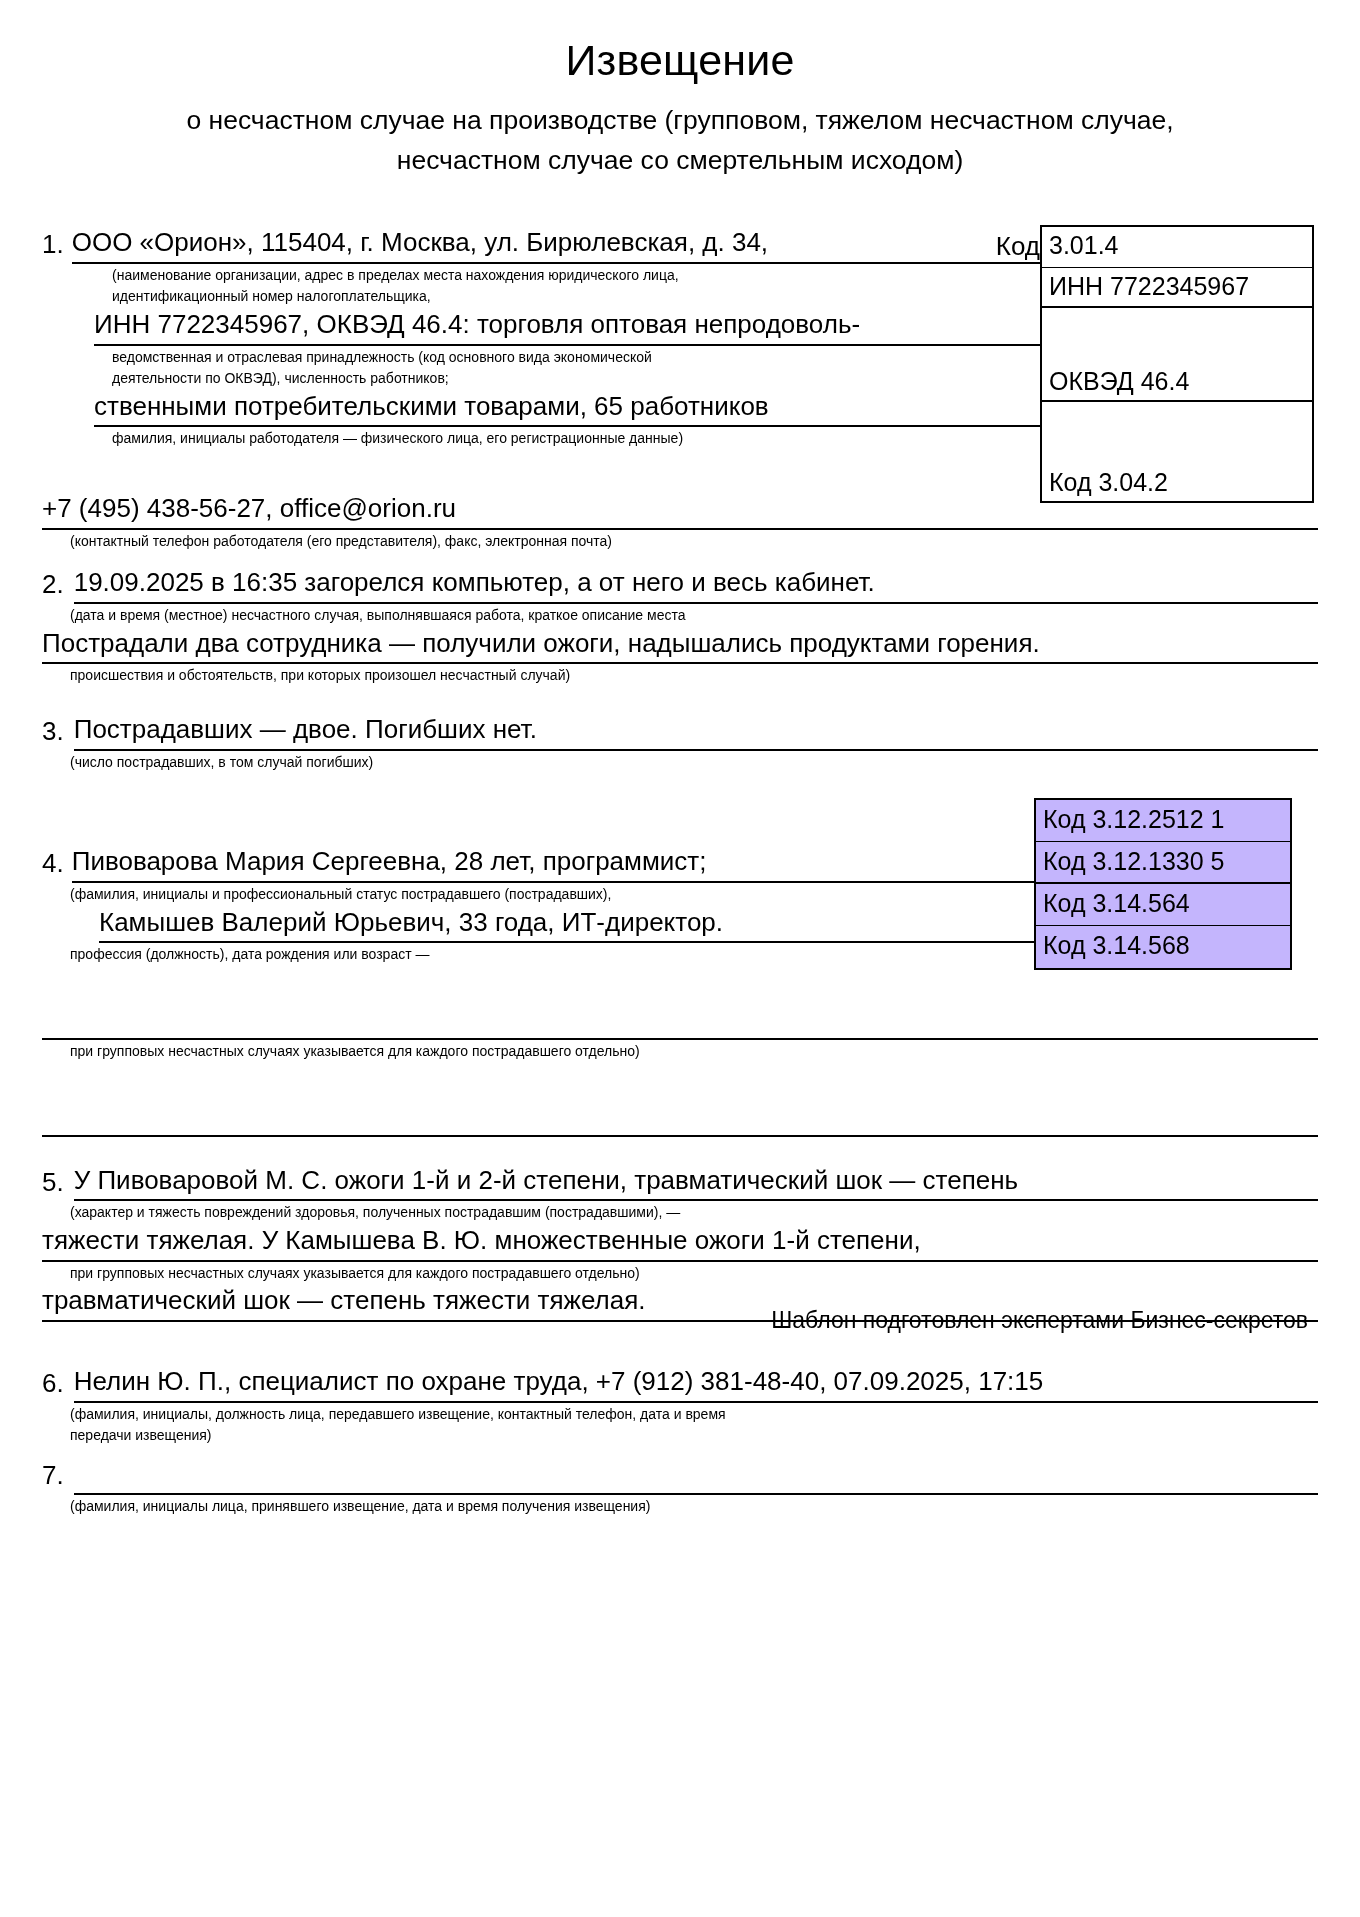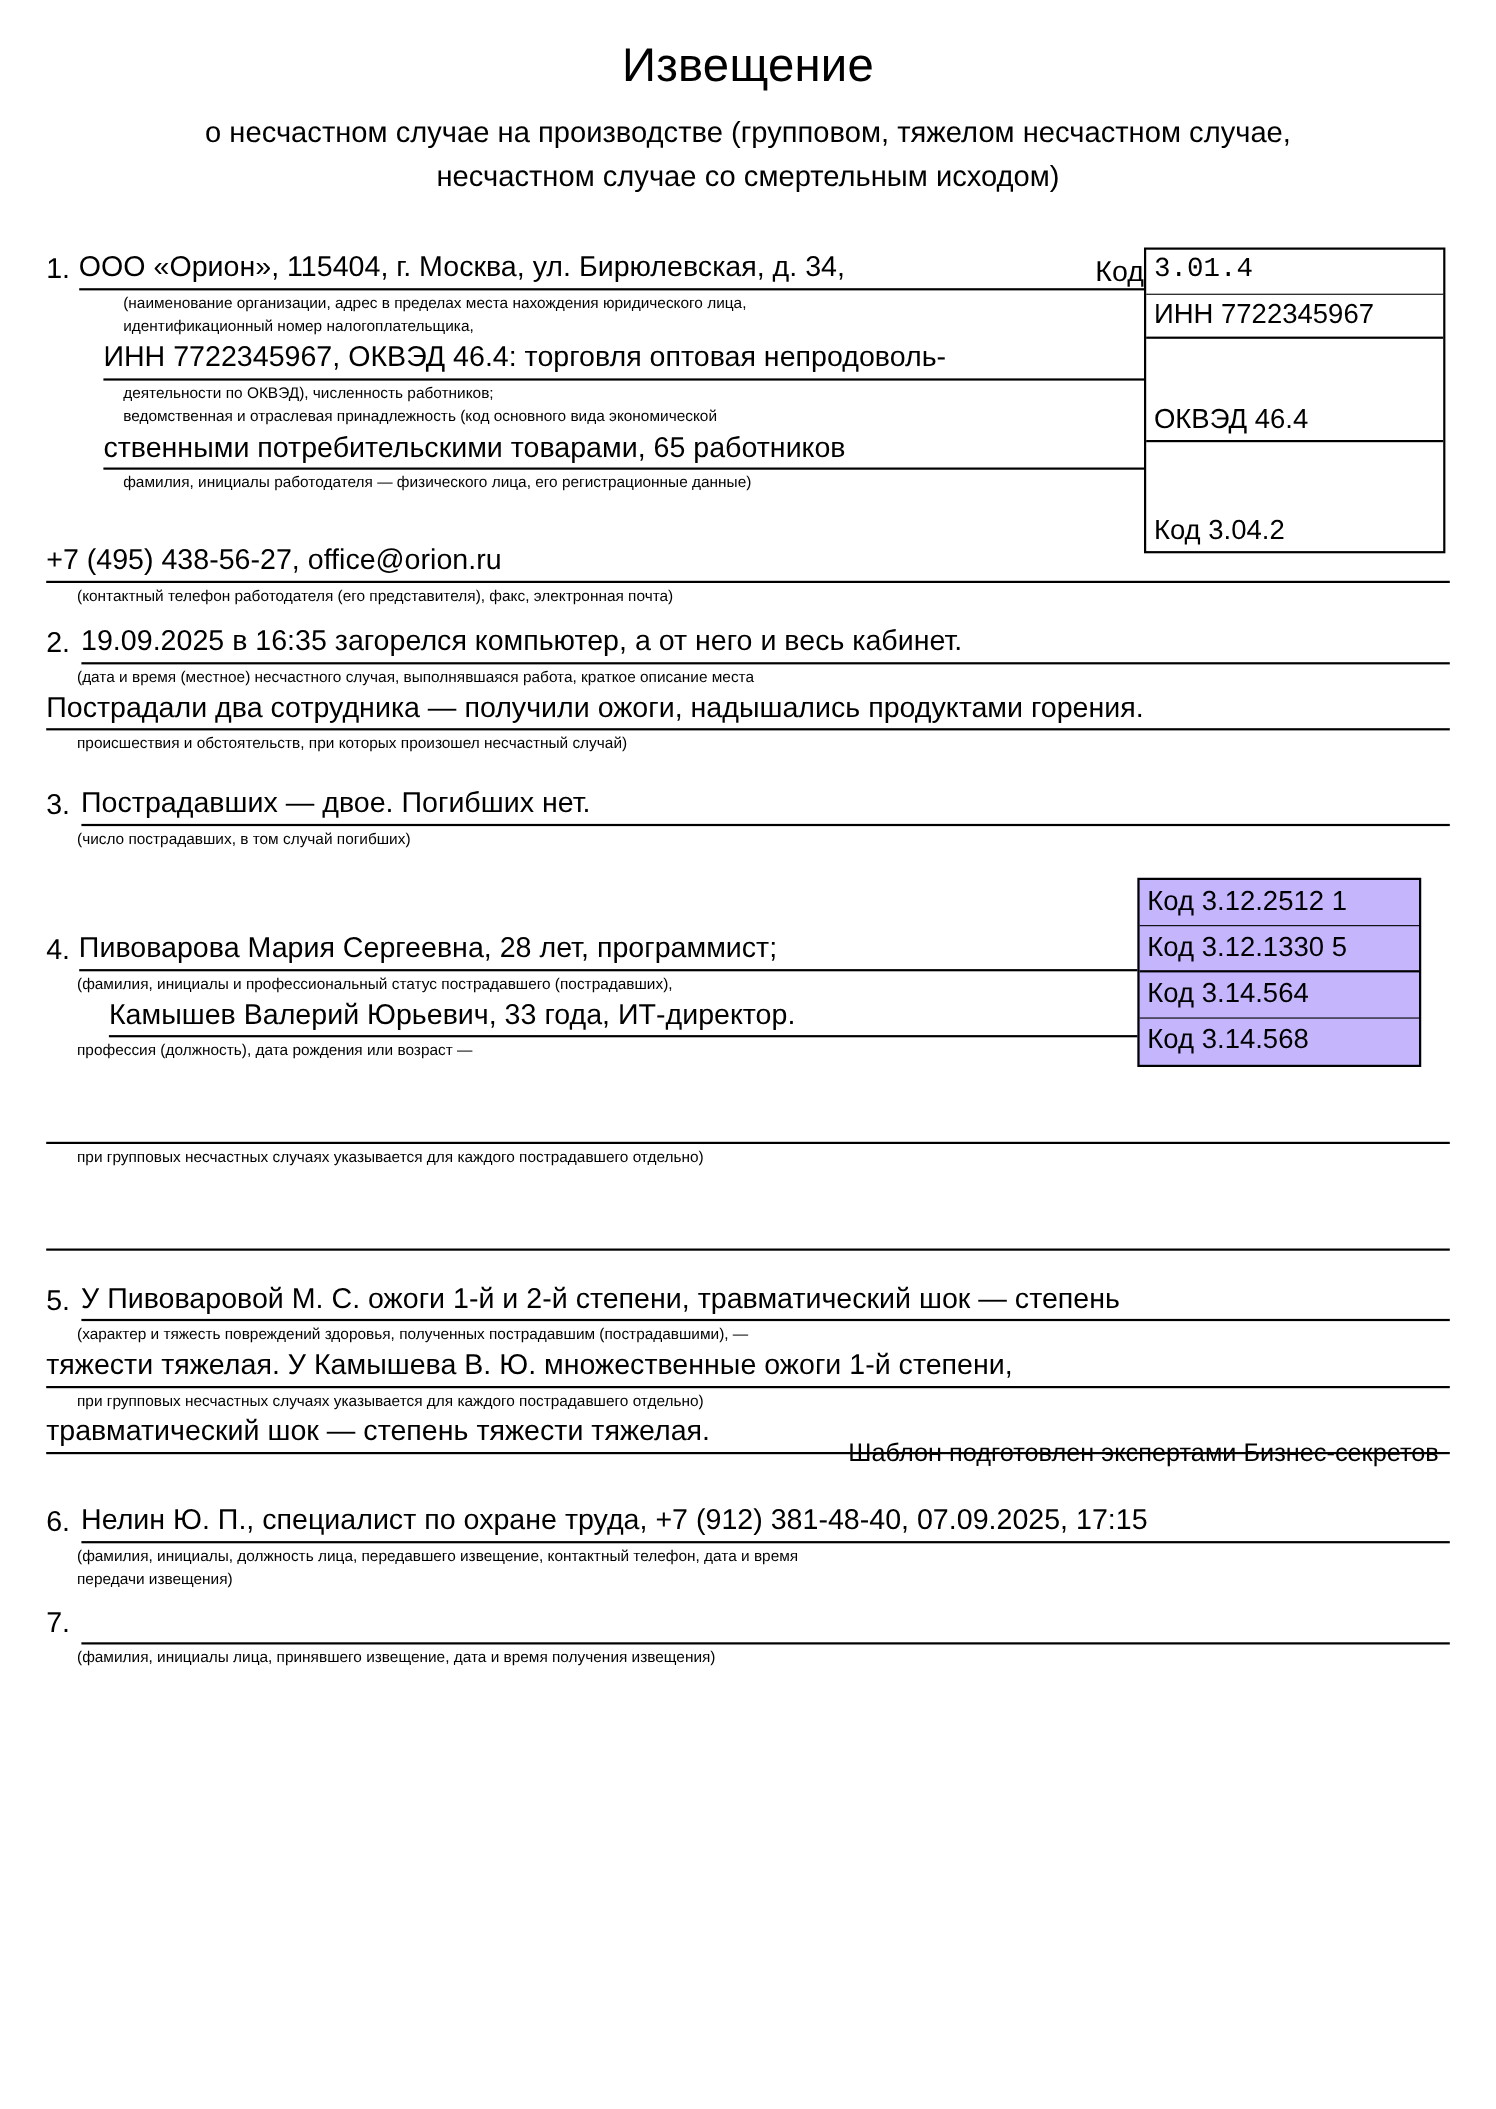--- a/index.html
+++ b/index.html
@@ -102,21 +102,21 @@
     border-collapse: collapse;
     background: #fff;
   }
   .code-table .cell {
     box-sizing: border-box;
     font-size: 25px;
     line-height: 1.2;
     padding: 3px 0 4px 7px;
     white-space: nowrap;
   }
-  .c-code1   { height: 41px; border-bottom: 1.5px solid #000; font-family: Liberation Mono, monospace; }
+  .c-code1   { height: 41px; border-bottom: 1.5px solid #000; }
   .c-inn     { height: 40px; border-bottom: 2.5px solid #000; }
   .c-okved   { height: 94px; border-bottom: 2.5px solid #000;
                display: flex; align-items: flex-end; padding-bottom: 6px; }
   .c-code2   { height: 99px;
                display: flex; align-items: flex-end; padding-bottom: 6px; }
 
   
   .b1-row {
     display: flex;
     align-items: flex-end;
@@ -231,22 +231,22 @@
     </div>
 
     <div class="block1-left">
       <div class="b1-row">
         <span class="num">1.</span>
         <div class="b1-line">ООО «Орион», 115404, г. Москва, ул. Бирюлевская, д. 34,</div>
       </div>
       <div class="caption left-pad">(наименование организации, адрес в пределах места нахождения юридического лица,</div>
       <div class="caption left-pad">идентификационный номер налогоплательщика,</div>
       <div class="b1-line-plain">ИНН 7722345967, ОКВЭД 46.4: торговля оптовая непродоволь-</div>
+      <div class="caption left-pad">ведомственная и отраслевая принадлежность (код основного вида экономической</div>
       <div class="caption left-pad">деятельности по ОКВЭД), численность работников;</div>
-      <div class="caption left-pad">ведомственная и отраслевая принадлежность (код основного вида экономической</div>
       <div class="b1-line-plain">ственными потребительскими товарами, 65 работников</div>
       <div class="caption left-pad">фамилия, инициалы работодателя — физического лица, его регистрационные данные)</div>
     </div>
   </div>
 
   <div class="gap-l"></div>
   <div>
     <div class="fill-line">+7 (495) 438-56-27, office@orion.ru</div>
     <div class="caption">(контактный телефон работодателя (его представителя), факс, электронная почта)</div>
   </div>

